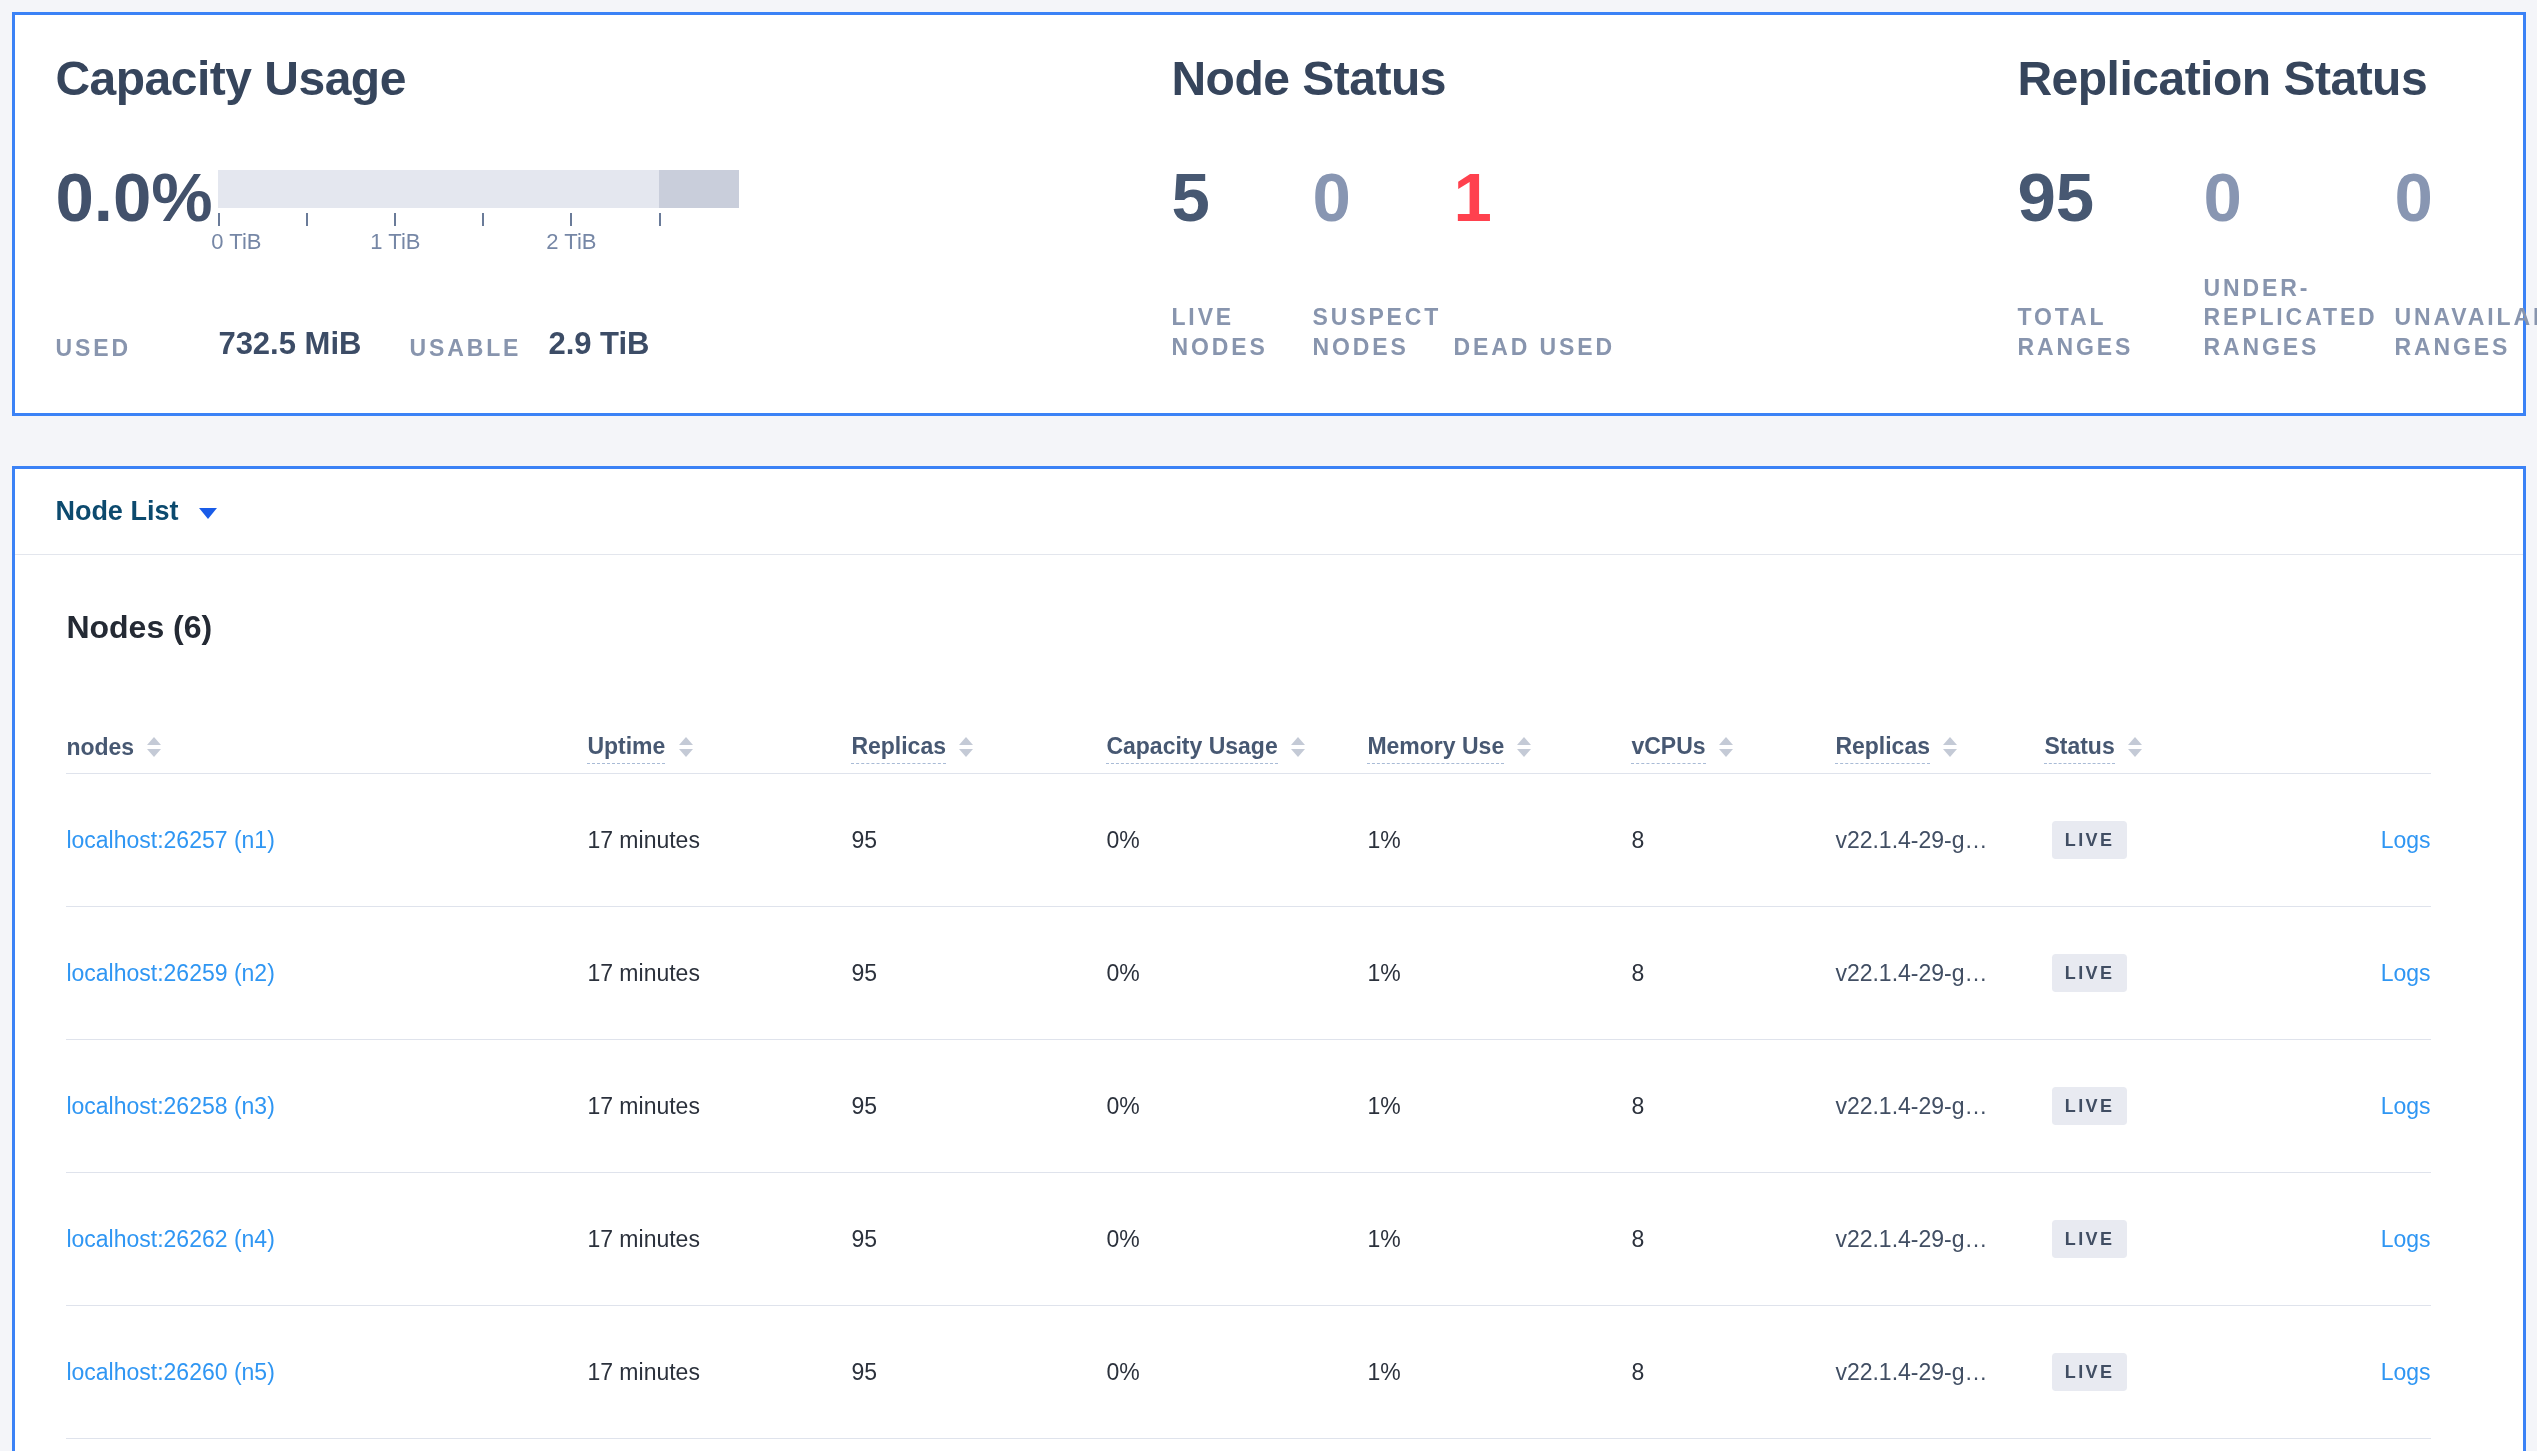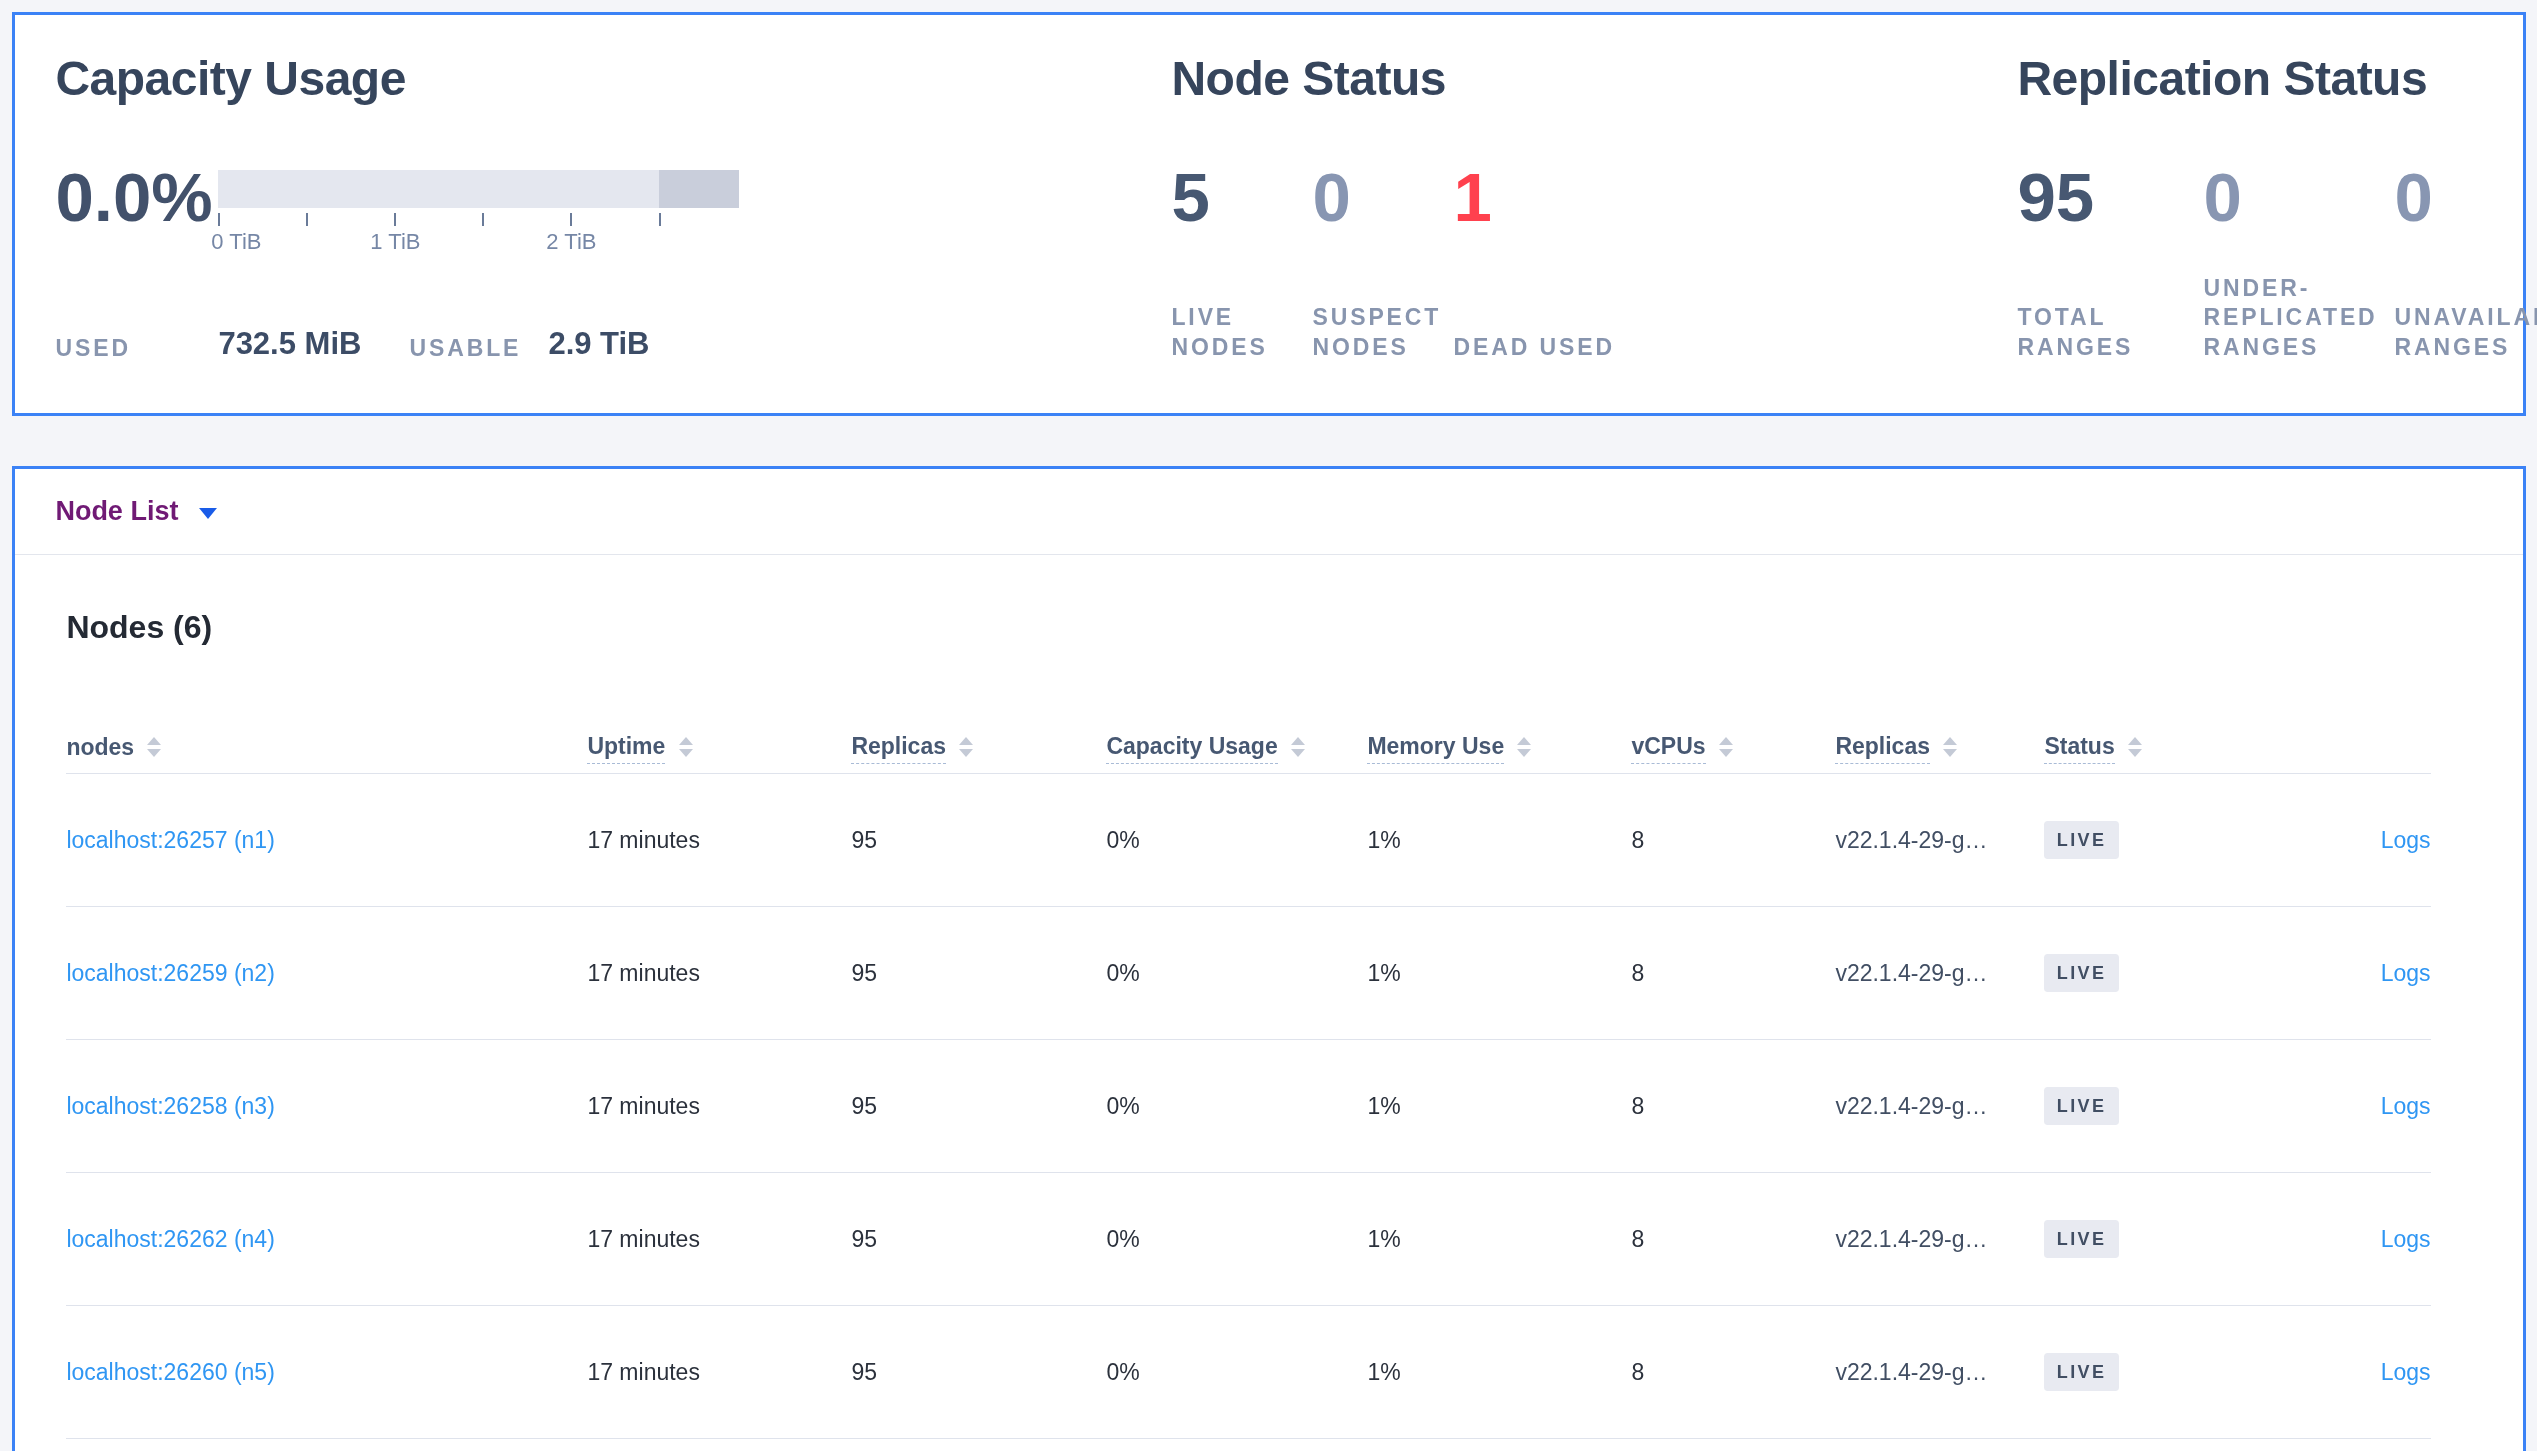--- a/index.html
+++ b/index.html
@@ -63,21 +63,21 @@
     margin-top:auto; font-size:23px; line-height:29.5px;
     letter-spacing:2.9px; color:#8895ae; font-weight:600;
   }
   
   .gap { height:50px; }
   .main-card { height:985px; overflow:hidden; border-bottom:none; }
   .node-list-bar {
     height:86px; display:flex; align-items:center;
     padding-left:40px; border-bottom:1.9px solid #e3e6ed;
   }
-  .node-list-label { font-size:27px; font-weight:600; color:#701a75; cursor:pointer; }
+  .node-list-label { font-size:27px; font-weight:600; color:#0c4a6e; cursor:pointer; }
   .caret-down {
     display:inline-block; width:0; height:0; margin-left:21px;
     border-left:9.5px solid transparent; border-right:9.5px solid transparent;
     border-top:11.4px solid #1a5ce8; transform:translateY(1.9px);
   }
   
   .table-section { padding:0 92px 0 51px; }
   .nodes-title { margin-top:53px; font-size:32px; line-height:38px; font-weight:600; color:#242a34; }
   .tgrid { display:grid; grid-template-columns:521px 264px 255px 261px 264px 204px 209px 210px 1fr; }
   .thead { margin-top:46px; height:82px; align-items:flex-end; padding-bottom:9px; border-bottom:1.9px solid #dfe3ec; }
@@ -87,21 +87,21 @@
   .sort { display:flex; flex-direction:column; gap:3.8px; padding-bottom:7.6px; }
   .sort .up { width:0; height:0; border-left:7.6px solid transparent; border-right:7.6px solid transparent; border-bottom:8.6px solid #c4cad6; }
   .sort .dn { width:0; height:0; border-left:7.6px solid transparent; border-right:7.6px solid transparent; border-top:8.6px solid #c4cad6; }
   .tr { height:133px; align-items:center; border-bottom:1.9px solid #dfe3ec; }
   .td { font-size:23px; color:#2b313c; }
   .td.version { color:#414e63; }
   a.node-link, a.logs-link { font-size:23px; color:#2f96f3; text-decoration:none; cursor:pointer; }
   .badge {
     display:inline-block; background:#e8eaf1; color:#414e63;
     font-size:18px; font-weight:700; letter-spacing:2.4px;
-    padding:8.6px 12.4px; border-radius:3.8px;
+    padding:8.6px 12.4px; border-radius:3.8px;margin-left:8px;
   }
   .logs-cell { text-align:right; }
 </style>
 </head>
 <body>
 
 <div class="card summary-card">
 
   <div class="panel">
     <div class="panel-title">Capacity Usage</div>

